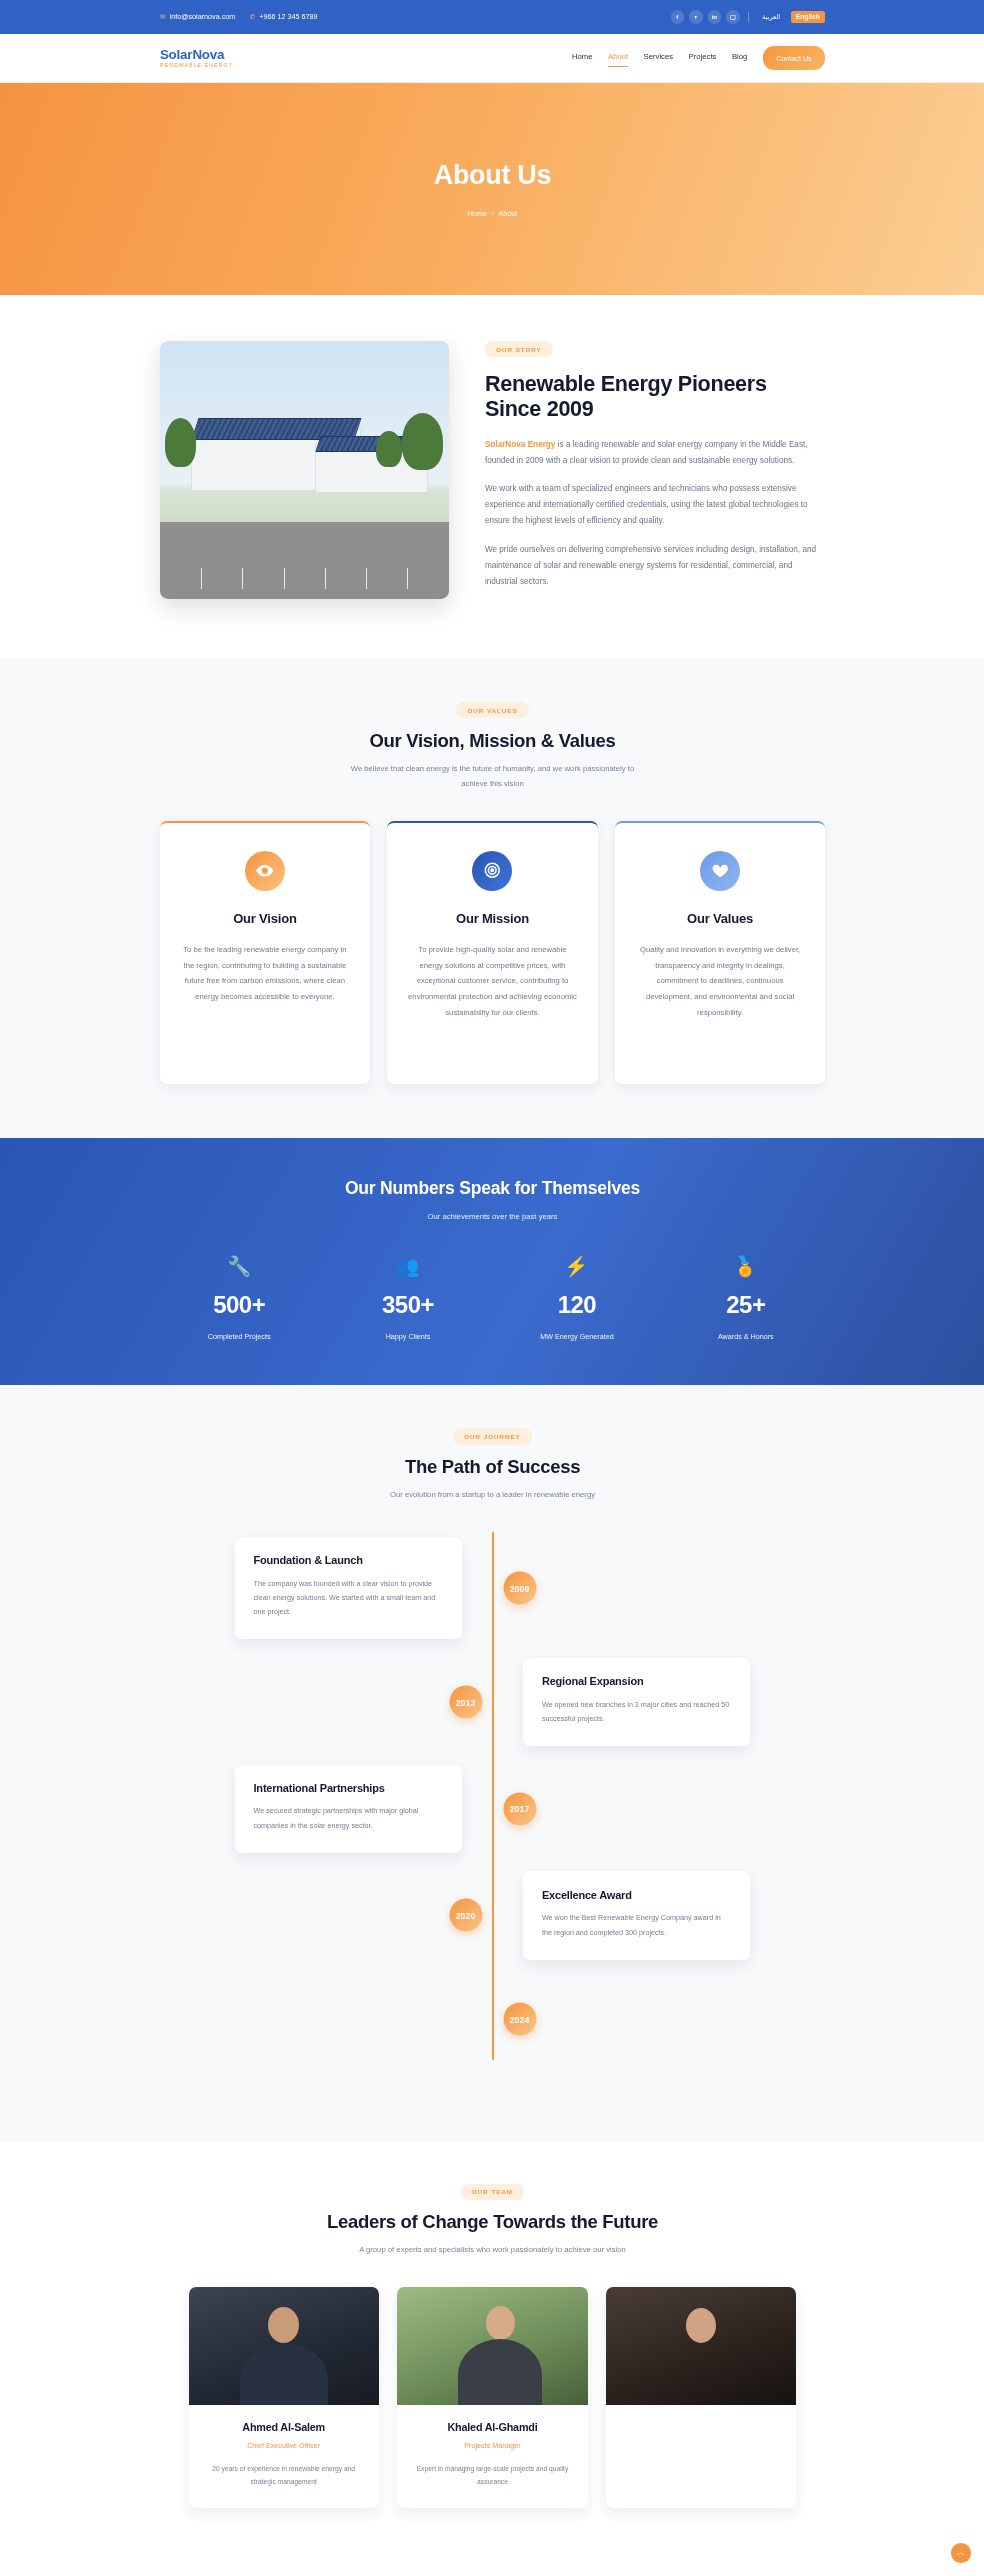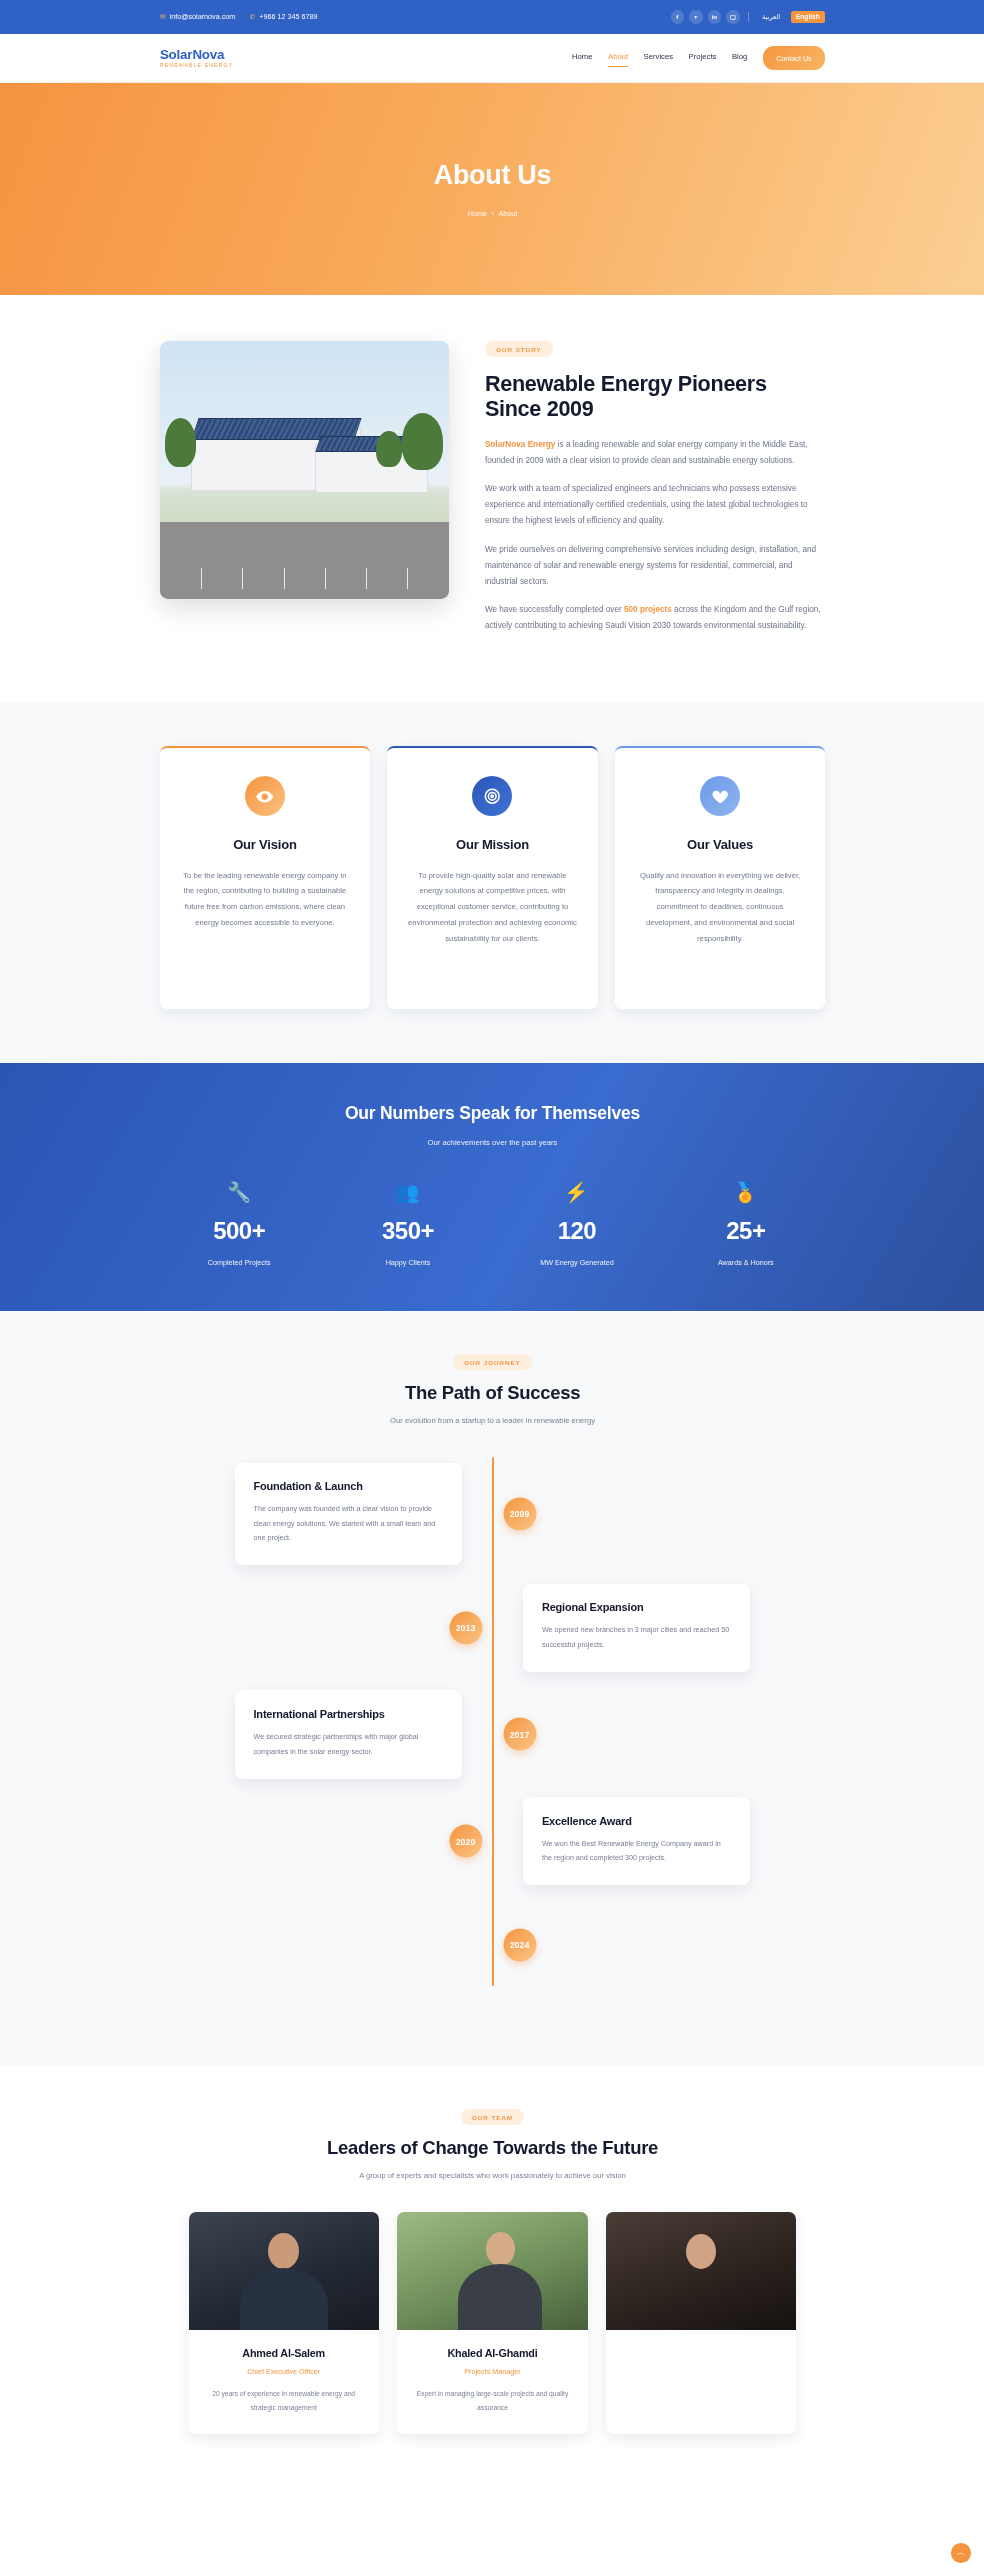--- a/index.html
+++ b/index.html
@@ -175,27 +175,31 @@
       <div class="lotline" style="left:165px;bottom:10.3px"></div>
       <div class="lotline" style="left:206px;bottom:10.3px"></div>
       <div class="lotline" style="left:247px;bottom:10.3px"></div>
     </div>
     <div style="flex:1">
       <span class="badge">OUR STORY</span>
       <h2>Renewable Energy Pioneers Since 2009</h2>
       <p><span class="hl">SolarNova Energy</span><span> is a leading renewable and solar energy company in the Middle East, founded in 2009 with a clear vision to provide clean and sustainable energy solutions.</span></p>
       <p>We work with a team of specialized engineers and technicians who possess extensive experience and internationally certified credentials, using the latest global technologies to ensure the highest levels of efficiency and quality.</p>
       <p>We pride ourselves on delivering comprehensive services including design, installation, and maintenance of solar and renewable energy systems for residential, commercial, and industrial sectors.</p>
-      <p><span>We have successfully completed over </span><span class="hl">500 projects</span><span> across the Kingdom and the Gulf region, actively contributing to achieving Saudi Vision 2030 towards environmental sustainability.</span></p>
     </div>
   </div>
 </section>
 
 <section class="values">
   <div class="wrap">
+    <div class="sec-head">
+      <span class="badge">OUR VALUES</span>
+      <h2>Our Vision, Mission &amp; Values</h2>
+      <p>We believe that clean energy is the future of humanity, and we work passionately to achieve this vision</p>
+    </div>
     <div class="vcards">
       <div class="vcard a">
         <div class="vico">
           <svg width="19.6" height="19.6" viewBox="0 0 24 24" fill="#fff">
               <path d="M12 5C6.5 5 2.7 9.2 1.5 12c1.2 2.8 5 7 10.5 7s9.3-4.2 10.5-7C21.3 9.2 17.5 5 12 5zm0 11a4 4 0 110-8 4 4 0 010 8z"></path>
               <circle cx="12" cy="12" r="2.1" fill="#f5953f"></circle>
             </svg>
         </div>
         <h3>Our Vision</h3>
         <p>To be the leading renewable energy company in the region, contributing to building a sustainable future free from carbon emissions, where clean energy becomes accessible to everyone.</p>

